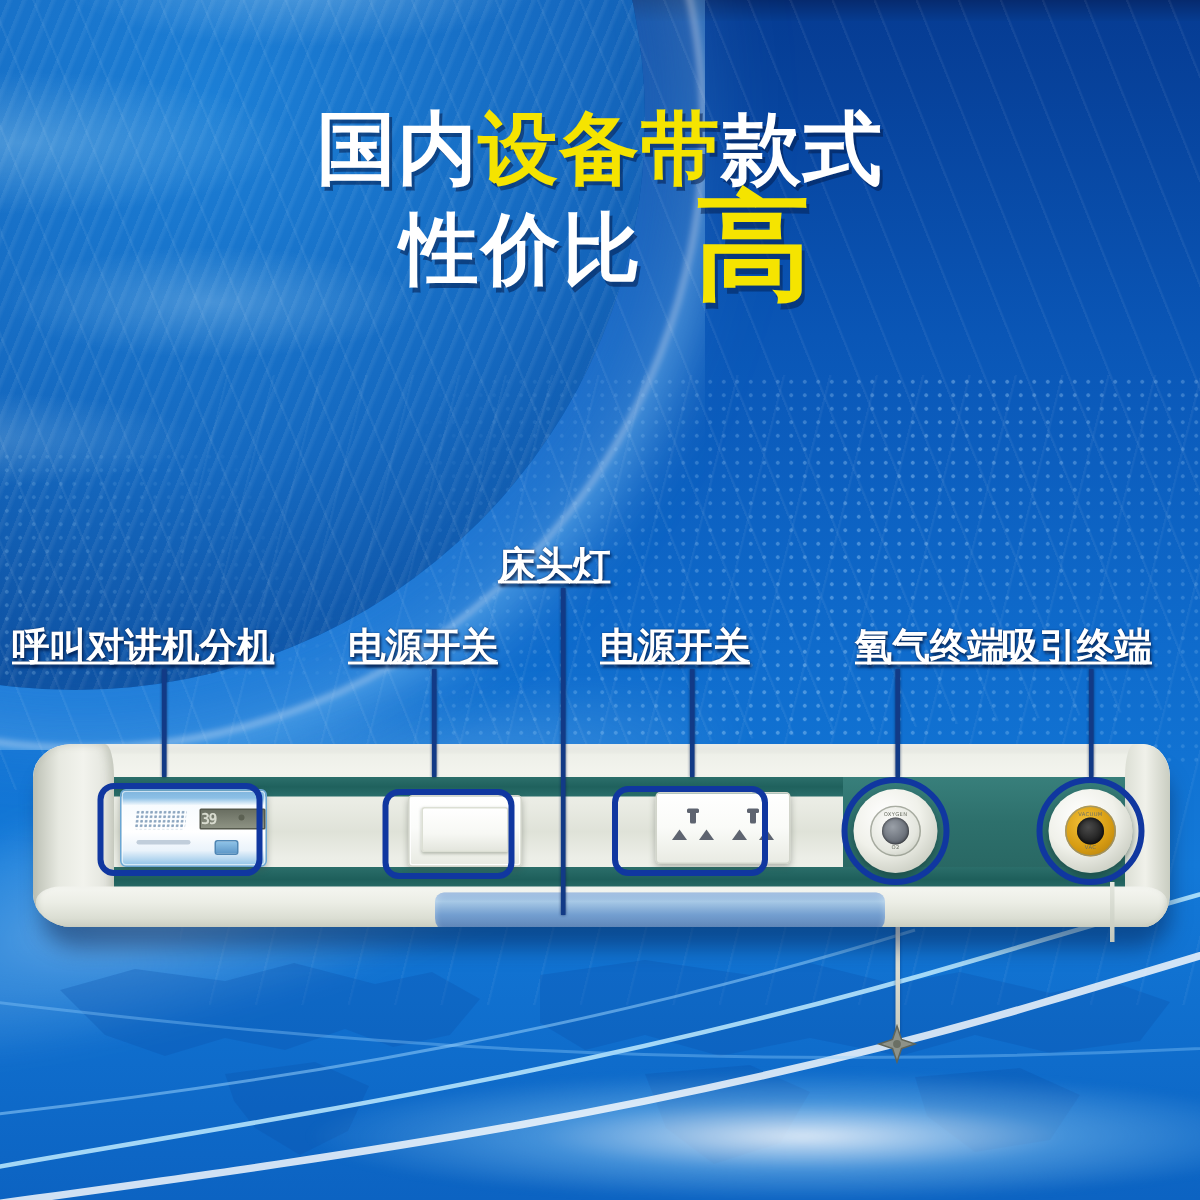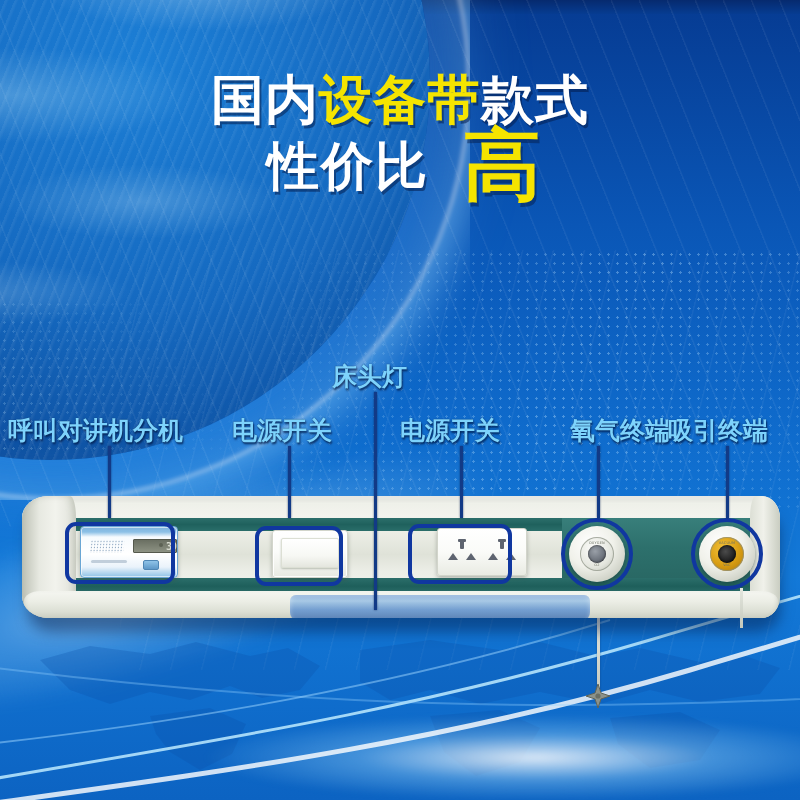--- a/index.html
+++ b/index.html
@@ -132,27 +132,28 @@
   .hl-gao {
     font-size:78px; font-weight:bold; color:#f5e400;
     line-height:.95;
     text-shadow: 2px 4px 0 rgba(3,30,78,.5);
   }
 
   
   .callouts { position:absolute; left:0; top:0; width:800px; height:800px; z-index:9; }
   .callout-label {
     position:absolute;
-    color:#7dd3fc;
+    color:#ffffff;
     font-weight:bold;
     font-size:25px;
     white-space:nowrap;
     letter-spacing:0px;
     text-shadow: 1px 2px 2px rgba(2,26,70,.75), 0 0 1px rgba(2,26,70,.9);
     font-family:"DejaVu Sans","Liberation Sans",sans-serif;
+    text-decoration:underline;
   }
   .leader {
     position:absolute;
     width:3px;
     background:#123a86;
     box-shadow:0 0 2px rgba(6,30,80,.8);
   }
 
   
   .panel-wrap { position:absolute; left:22px; top:496px; width:760px; height:140px; z-index:6; }
@@ -237,21 +238,21 @@
     position:absolute; left:9px; top:13px; width:34px; height:13px;
     background-image: radial-gradient(rgba(120,150,180,.85) .8px, rgba(255,255,255,0) 1px);
     background-size:3px 3px;
     border-radius:2px;
     transform:skewX(-6deg);
   }
   .ic-display{
     position:absolute; left:52px; top:12px; width:44px; height:14px;
     background:linear-gradient(180deg,#6a6f62,#8d9283);
     border:1px solid #55594d; border-radius:1px;
-    color:#d8dbcf; font-size:10px; font-weight:bold; text-align:right;
+    color:#d8dbcf; font-size:10px; font-weight:bold; text-align:left;
     line-height:13px; font-family:"DejaVu Sans Mono","Liberation Mono",monospace;
     letter-spacing:-1px;
   }
   .ic-led{
     position:absolute; left:78px; top:16px; width:4px; height:4px;
     border-radius:50%; background:#5c6153;
   }
   .ic-btn{
     position:absolute; left:62px; top:33px; width:16px; height:10px;
     background:linear-gradient(180deg,#8fc3e8,#5e98c8);

